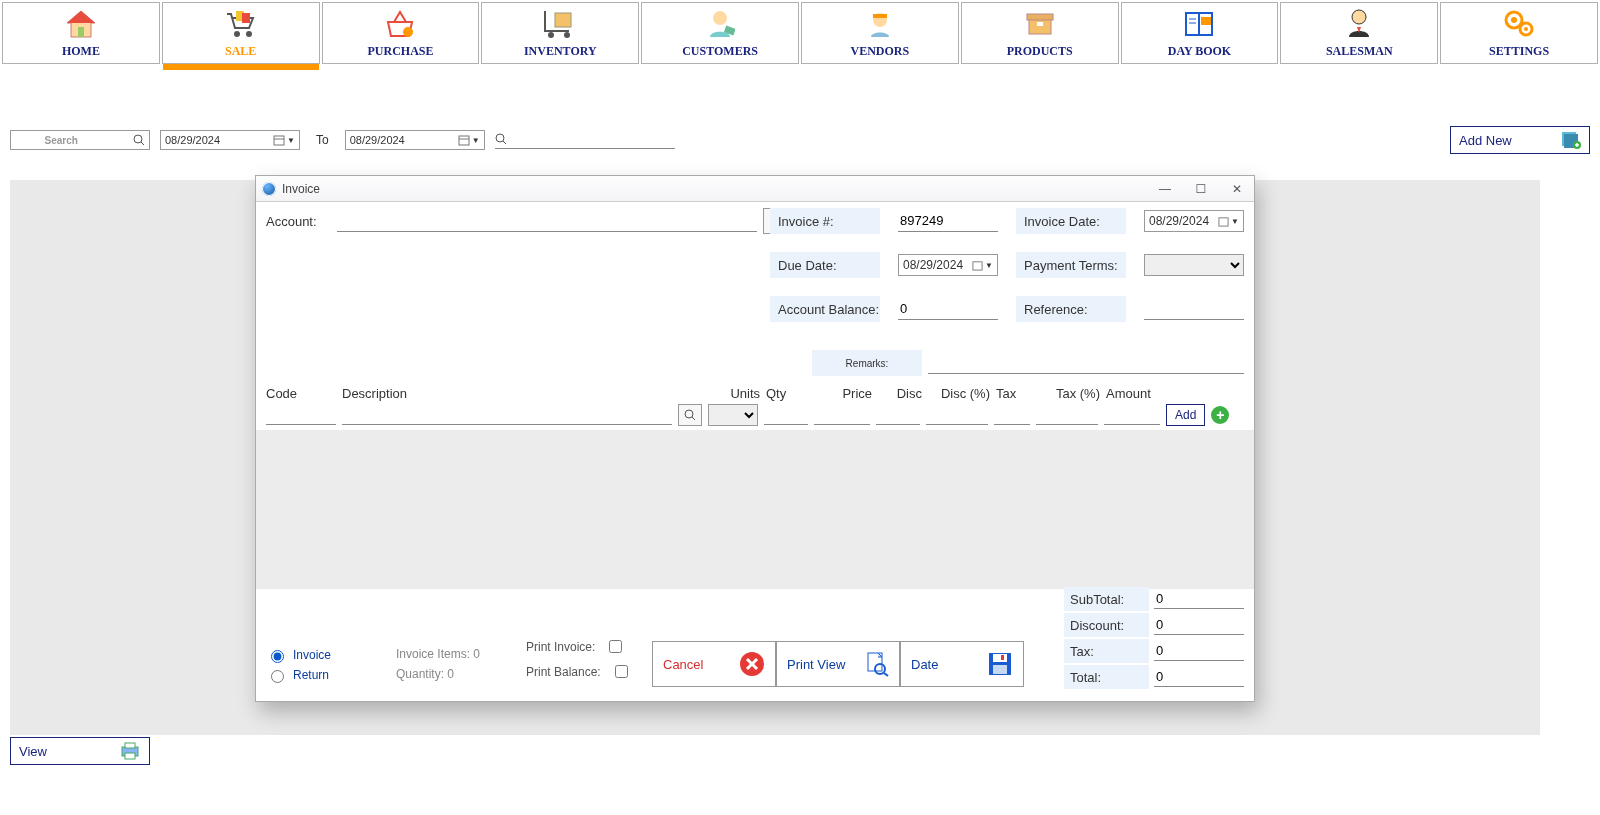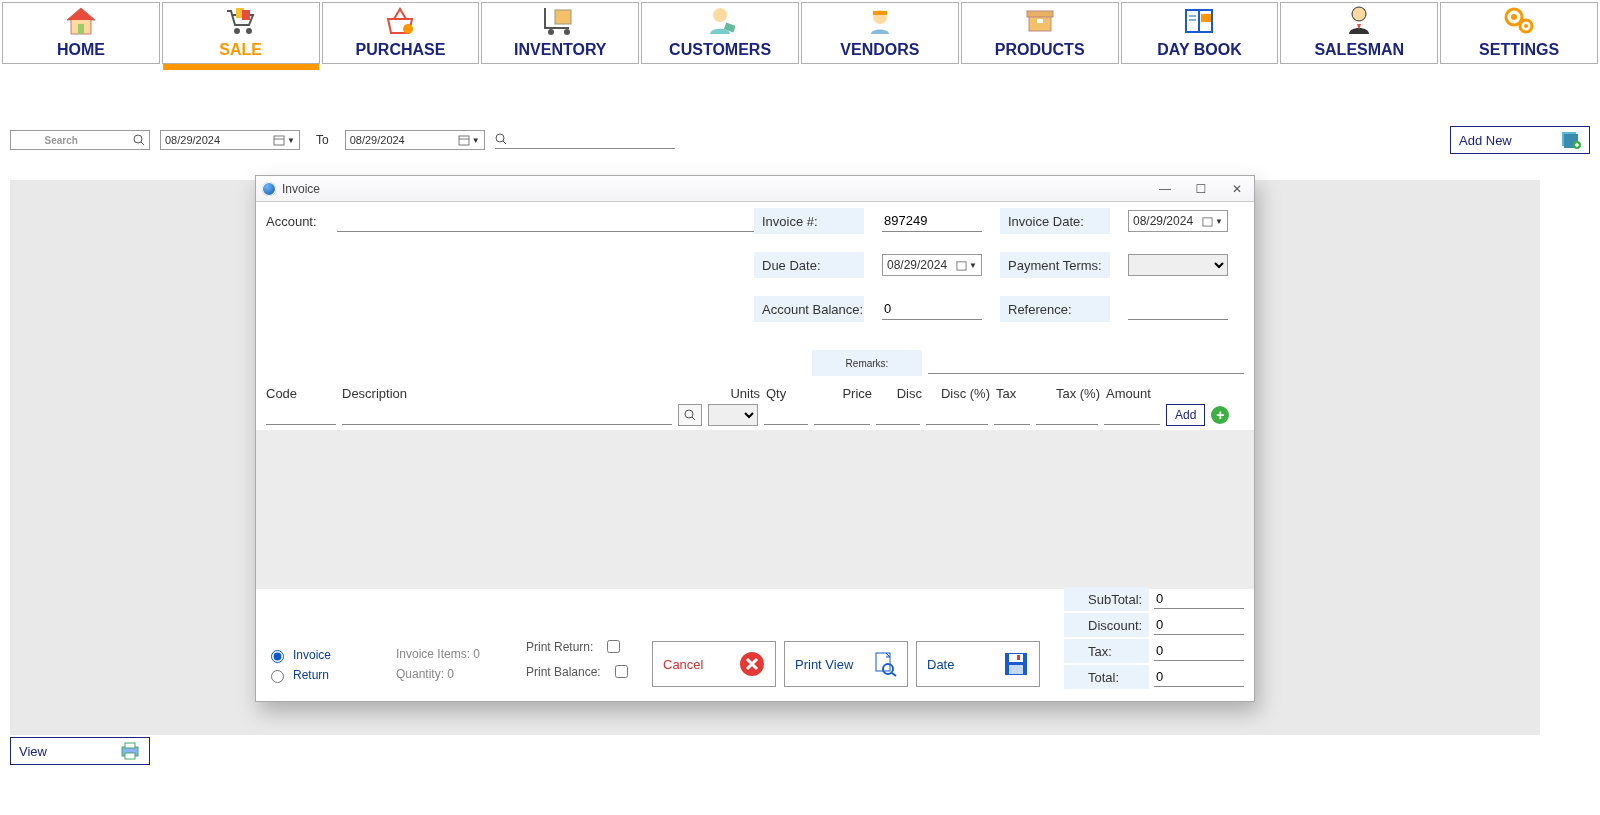--- a/index.html
+++ b/index.html
@@ -1,21 +1,21 @@
 <!DOCTYPE html>
 <html><head>
 <meta charset="utf-8">
 <style>
   * { box-sizing: border-box; font-family: "Segoe UI", Arial, sans-serif; }
   body { margin:0; padding:0; background:#fff; width:1600px; height:815px; overflow:hidden; font-size:13px; color:#333;}
   
   .topnav { display:flex; gap:2px; padding:2px; background:#fff;}
   .topnav-item { flex:1; border:1px solid #b0b0b0; background:#fff; height:62px; display:flex; flex-direction:column; align-items:center; justify-content:flex-end; padding-bottom:4px; cursor:pointer; position:relative;}
   .topnav-item .nav-icon { height:32px; width:36px; display:flex; align-items:center; justify-content:center; }
-  .topnav-item .nav-label { font-size:16px; font-weight:600; color:#1a237e; margin-top:4px;}
+  .topnav-item .nav-label { font-size:12px; font-weight:600; color:#1a237e; margin-top:4px;font-family:Liberation Serif, serif;}
   .topnav-item.active .nav-label { color:#ff9800; }
   .topnav-item.active::after { content:""; position:absolute; left:0; right:0; bottom:-7px; height:6px; background:#ff9800;}
   
   .filterbar { margin-top:16px; padding:0 10px; display:flex; align-items:center; gap:10px;}
   .searchbox { width:140px; height:20px; border:1px solid #999; display:flex; align-items:center; padding:0 4px 0 6px; font-size:10px; color:#999;font-weight:bold;}
   .searchbox .mag { margin-left:auto; }
   .datebox { width:140px; height:20px; border:1px solid #999; display:flex; align-items:center; padding:0 4px; font-size:11px; background:#fff; gap:4px;}
   .datebox .cal { margin-left:auto; display:flex; align-items:center; gap:2px; }
   .tolabel { font-size:12px; margin:0 6px;}
   .filter-search2 { border:none; border-bottom:1px solid #888; width:180px; height:18px; outline:none; padding-left:18px;}
@@ -32,21 +32,21 @@
   .dialog { position:absolute; left:255px; top:175px; width:1000px; height:527px; background:#fff; border:1px solid #aaa; box-shadow:4px 10px 20px rgba(0,0,0,0.25); display:flex; flex-direction:column;}
   .titlebar { height:26px; background:linear-gradient(#fdfdfe,#f4f3f6); border-bottom:1px solid #ccc; display:flex; align-items:center; padding:0 6px; font-size:12px; color:#444;}
   .titlebar .appico { width:14px; height:14px; border-radius:50%; background:radial-gradient(circle at 35% 30%, #6bb7ff, #0b4e9b); margin-right:6px; box-shadow:inset 0 0 0 1px #fff;}
   .titlebar .wnd-controls { margin-left:auto; display:flex; gap:14px; color:#555; }
   .titlebar .wnd-controls span { width:22px; text-align:center; cursor:pointer;}
   .dlg-body { flex:1; padding:6px 10px 4px 10px; position:relative;}
   .row { display:flex; align-items:center; margin-bottom:6px;}
   .lbl { font-size:13px; color:#333; }
   .acct-input { flex:1; margin-left:20px; height:22px; border:none; border-bottom:1px solid #888; outline:none; max-width:420px;}
   .icon-btn { width:26px; height:26px; border:1px solid #999; margin-left:6px; display:flex; align-items:center; justify-content:center; background:#f7f7f7; cursor:pointer;}
-  .hdr-grid { position:absolute; right:26px; top:6px; display:grid; grid-template-columns: 110px 100px 110px 100px; column-gap:6px; row-gap:8px; align-items:center;gap:18px;}
+  .hdr-grid { position:absolute; right:10px; top:6px; display:grid; grid-template-columns: 110px 100px 110px 100px; column-gap:6px; row-gap:8px; align-items:center;gap:18px;}
   .hdr-cell-label { background:#eaf3fb; height:26px; display:flex; align-items:center; padding-left:8px; font-size:13px;}
   .hdr-cell-input { height:22px; border:none; border-bottom:1px solid #888; outline:none; font-size:13px; padding:0 2px; background:#fff;}
   .hdr-date { height:22px; border:1px solid #999; display:flex; align-items:center; padding:0 4px; font-size:12px;}
   .hdr-date .cal { margin-left:auto; display:flex; align-items:center; gap:2px;}
   .hdr-select { height:22px; border:1px solid #999; font-size:12px;}
   .remarks-row { position:absolute; right:10px; top:148px; display:flex; align-items:center; gap:6px;}
   .remarks-lbl { background:#eaf3fb; width:110px; height:26px; display:flex; align-items:center; justify-content:center; font-size:10px;}
   .remarks-in { width:316px; height:22px; border:none; border-bottom:1px solid #888; outline:none;}
   
   .lih { position:absolute; left:10px; right:10px; top:184px; display:flex; gap:6px; font-size:13px;}
@@ -64,24 +64,24 @@
   .radio-row input { accent-color:#0a58ca;}
   .radio-row label { color:#0a3ea0; font-size:12px;}
   .footer-mid1 { position:absolute; left:140px; bottom:14px; font-size:12px; color:#888;}
   .footer-mid1 div { margin:6px 0;}
   .footer-mid2 { position:absolute; left:270px; bottom:14px; font-size:12px; color:#555;}
   .footer-mid2 div { margin:6px 0; display:flex; align-items:center; gap:10px;}
   .big-btn { width:124px; height:46px; border:1px solid #999; display:flex; align-items:center; padding:0 10px; font-size:13px; cursor:pointer; background:#fff;}
   .big-btn.red { color:#d32f2f; }
   .big-btn.blue { color:#0a3ea0; }
   .big-btn .bico { margin-left:auto; }
-  .footer-btns { position:absolute; left:396px; bottom:14px; display:flex; gap:8px;}
+  .footer-btns { position:absolute; left:396px; bottom:14px; display:flex; }
   .totals { position:absolute; right:10px; bottom:10px; width:180px;}
   .totals .trow { display:flex; align-items:center; margin:2px 0;}
-  .totals .tlab { background:#eaf3fb; width:85px; height:24px; display:flex; align-items:center; padding-left:24px; font-size:13px;}
+  .totals .tlab { background:#eaf3fb; width:85px; height:24px; display:flex; align-items:center; padding-left:6px; font-size:13px;}
   .totals .tval { width:90px; height:20px; border:none; border-bottom:1px solid #888; outline:none; margin-left:5px; font-size:13px;}
   svg { display:block; }
 </style>
 </head>
 <body>
 
 <div class="topnav">
   <div class="topnav-item">
     <div class="nav-icon">
       <svg width="32" height="30" viewBox="0 0 32 30">
@@ -365,21 +365,21 @@
             <input type="radio" style="">
             <label>Return</label>
           </div>
       </div>
       <div class="footer-mid1">
         <div>Invoice Items: 0</div>
         <div>Quantity: 0</div>
       </div>
       <div class="footer-mid2">
         <div>
-            <span>Print Return:</span>
+            <span>Print Invoice:</span>
             <input type="checkbox" style="">
           </div>
         <div>
             <span>Print Balance:</span>
             <input type="checkbox" style="">
           </div>
       </div>
       <div class="footer-btns">
         <div class="big-btn red">
           <span>Cancel</span>

